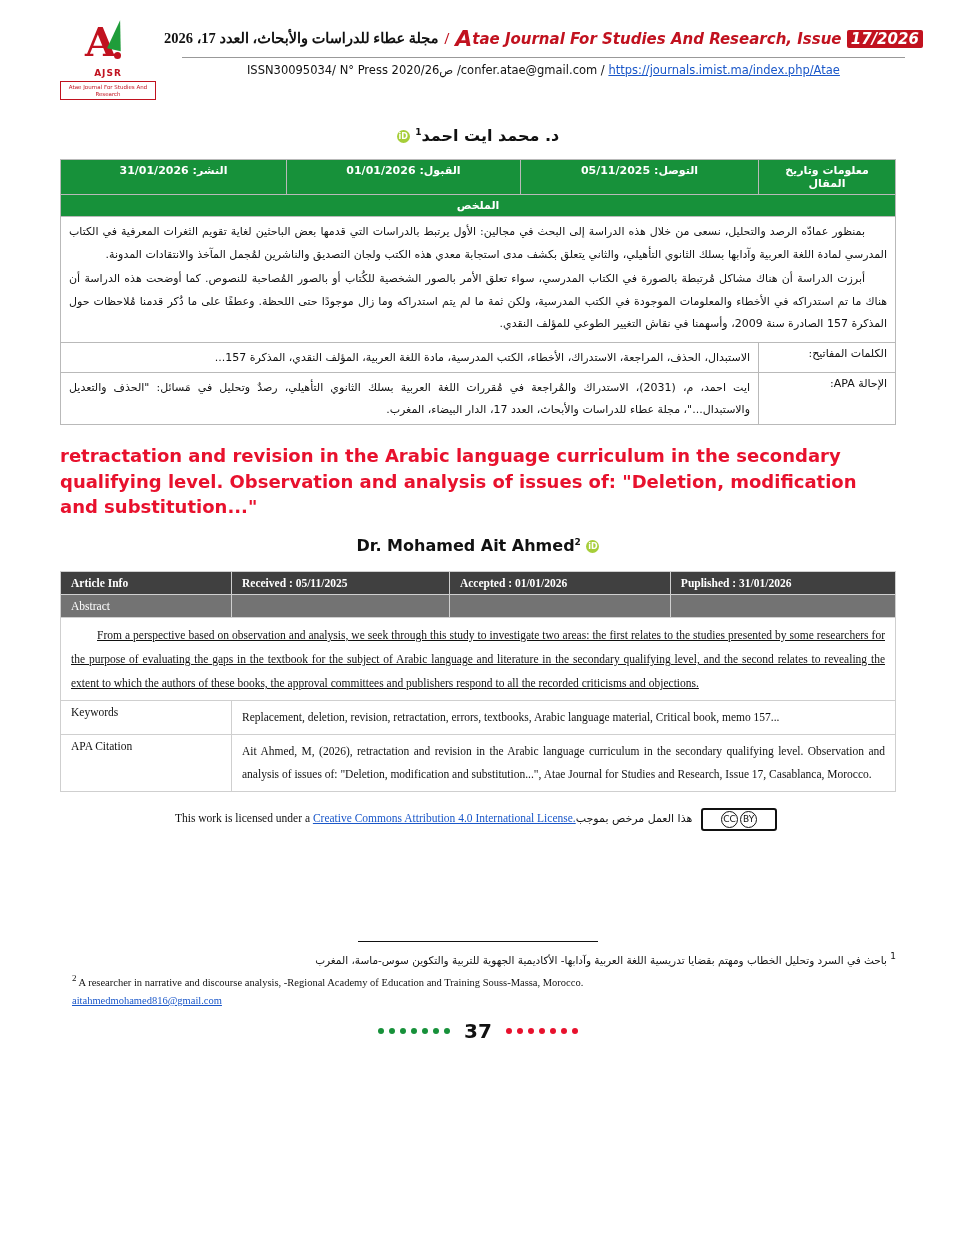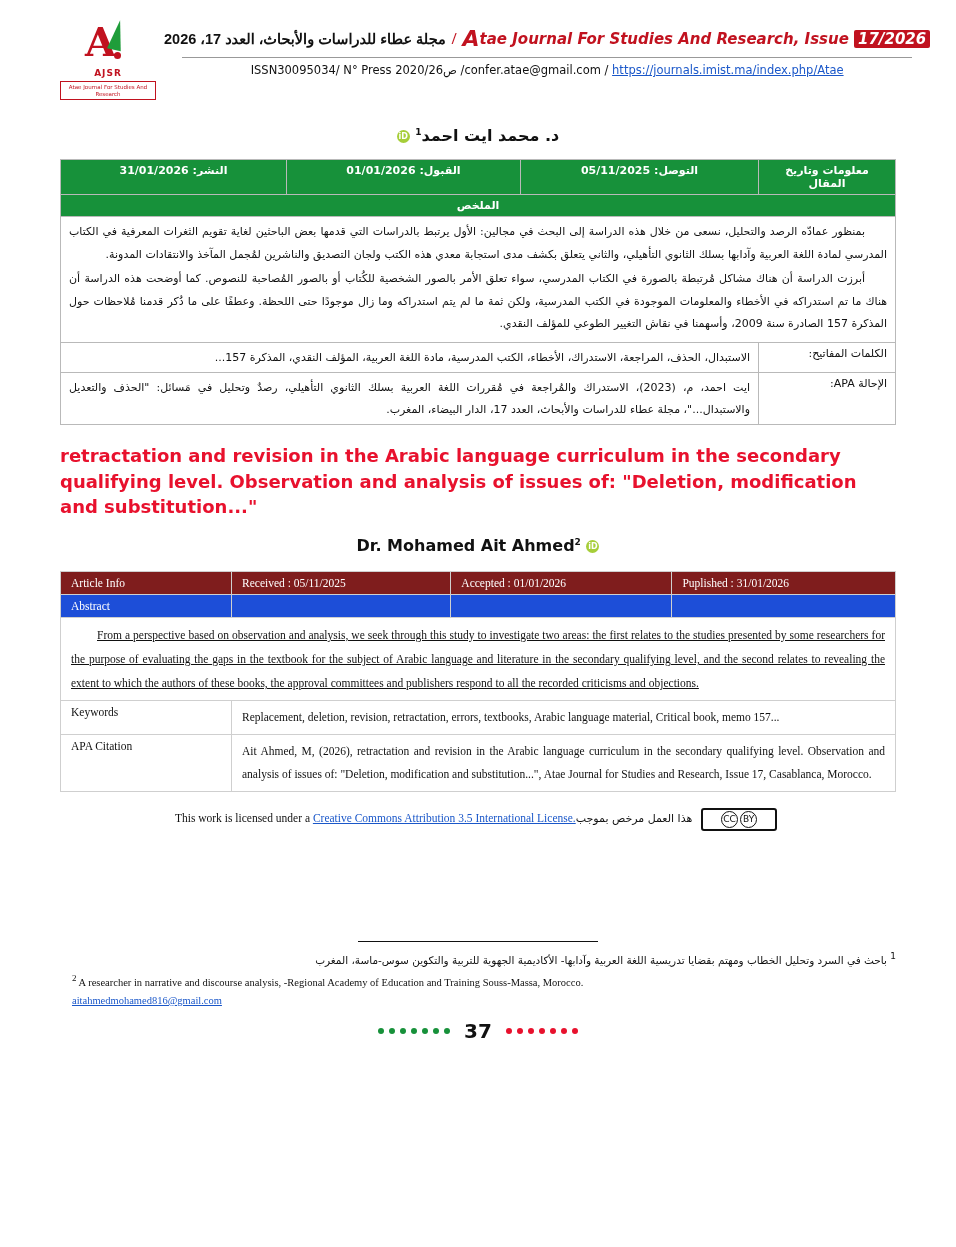--- a/index.html
+++ b/index.html
@@ -75,21 +75,21 @@
     flex:1 1 auto;
     text-align:center;
     padding-top:4px;
   }
   .head-line1{
     display:flex;align-items:center;justify-content:center;gap:6px;
     white-space:nowrap;
   }
   .ar-title{
     direction:rtl;
-    font-family:Liberation Sans, sans-serif;
+    font-family:Liberation Serif, serif;
     font-size:14.5px;font-weight:700;color:#111;
   }
   .slash{color:#c1121f;font-weight:700;font-size:17px;}
   .en-title{
     font-family:"DejaVu Sans", sans-serif;
     font-size:15px;font-weight:700;color:#c1121f;
     font-style:italic;
   }
   .en-title .bigA{font-size:22px;vertical-align:-2px;}
   .en-title .iss{color:#ffffff;background:#c1121f;padding:0 4px;border-radius:2px;font-style:italic;}
@@ -198,25 +198,25 @@
     border-collapse:collapse;
     margin-top:16px;
   }
   table.en-table td{
     border:1px solid #cfcfcf;
     font-size:11.5px;
     padding:5px 10px;
     vertical-align:top;
   }
   .red-row td{
-    background:#7f1d1d;color:#fff;font-weight:400;
+    background:#404040;color:#fff;font-weight:700;
     border-color:#ffffff;font-size:12px;
   }
   .red-bar td{
-    background:#1d4ed8;color:#fff;
+    background:#737373;color:#fff;
     border-color:#ffffff;font-size:12px;
   }
   td.en-body{
     text-align:justify;line-height:2.1;font-size:11.8px;
     padding:8px 12px;border-left:none;border-right:none;
   }
   td.en-body p{margin:0;text-indent:26px;text-decoration:underline;}
   td.en-lbl{
     width:150px;border-left:none;border-right:none;font-size:11.5px;
   }
@@ -326,21 +326,21 @@
         <p>بمنظور عمادّه الرصد والتحليل، نسعى من خلال هذه الدراسة إلى البحث في مجالين: الأول يرتبط بالدراسات التي قدمها بعض الباحثين لغاية تقويم الثغرات المعرفية في الكتاب المدرسي لمادة اللغة العربية وآدابها بسلك الثانوي التأهيلي، والثاني يتعلق بكشف مدى استجابة معدي هذه الكتب ولجان التصديق والناشرين لمُجمل المآخذ والانتقادات المدونة.</p>
         <p>أبرزت الدراسة أن هناك مشاكل مُرتبطة بالصورة في الكتاب المدرسي، سواء تعلق الأمر بالصور الشخصية للكُتاب أو بالصور المُصاحبة للنصوص. كما أوضحت هذه الدراسة أن هناك ما تم استدراكه في الأخطاء والمعلومات الموجودة في الكتب المدرسية، ولكن ثمة ما لم يتم استدراكه وما زال موجودًا حتى اللحظة. وعطفًا على ما ذُكر قدمنا مُلاحظات حول المذكرة 157 الصادرة سنة 2009، وأسهمنا في نقاش التغيير الطوعي للمؤلف النقدي.</p>
       </td>
     </tr>
     <tr>
       <td class="lbl">الكلمات المفاتيح:</td>
       <td class="val" colspan="3">الاستبدال، الحذف، المراجعة، الاستدراك، الأخطاء، الكتب المدرسية، مادة اللغة العربية، المؤلف النقدي، المذكرة 157...</td>
     </tr>
     <tr>
       <td class="lbl">الإحالة APA:</td>
-      <td class="val" colspan="3">ايت احمد، م، (2023)، الاستدراك والمُراجعة في مُقررات اللغة العربية بسلك الثانوي التأهيلي، رصدٌ وتحليل في مَسائل: "الحذف والتعديل والاستبدال..."، مجلة عطاء للدراسات والأبحاث، العدد 17، الدار البيضاء، المغرب.</td>
+      <td class="val" colspan="3">ايت احمد، م، (2031)، الاستدراك والمُراجعة في مُقررات اللغة العربية بسلك الثانوي التأهيلي، رصدٌ وتحليل في مَسائل: "الحذف والتعديل والاستبدال..."، مجلة عطاء للدراسات والأبحاث، العدد 17، الدار البيضاء، المغرب.</td>
     </tr>
   </tbody>
     </table>
 
   <div class="en-main-title">retractation and revision in the Arabic language curriculum in the secondary qualifying level. Observation and analysis of issues of: "Deletion, modification and substitution..."</div>
 
   <div class="en-author">
     <span>Dr. Mohamed Ait Ahmed</span><span class="sup">2</span>
     <span class="orcid-en">iD</span>
   </div>
@@ -370,21 +370,21 @@
     </tr>
     <tr>
       <td class="en-lbl">APA Citation</td>
       <td class="en-val" colspan="3">Ait Ahmed, M, (2026), retractation and revision in the Arabic language curriculum in the secondary qualifying level. Observation and analysis of issues of: "Deletion, modification and substitution...", Atae Journal for Studies and Research, Issue 17, Casablanca, Morocco.</td>
     </tr>
   </tbody>
     </table>
 
   <div class="license">
     <span>This work is licensed under a</span>
-    <a href="#">Creative Commons Attribution 3.5 International License.</a><span class="ar">هذا العمل مرخص بموجب</span>
+    <a href="#">Creative Commons Attribution 4.0 International License.</a><span class="ar">هذا العمل مرخص بموجب</span>
     <span class="cc">
       <span>CC</span><span>BY</span>
     </span>
   </div>
 
   <hr class="fn-rule">
   <div class="footnotes">
     <div class="ar">
       <span class="sup">1</span>
       <span>باحث في السرد وتحليل الخطاب ومهتم بقضايا تدريسية اللغة العربية وآدابها- الأكاديمية الجهوية للتربية والتكوين سوس-ماسة، المغرب</span>

